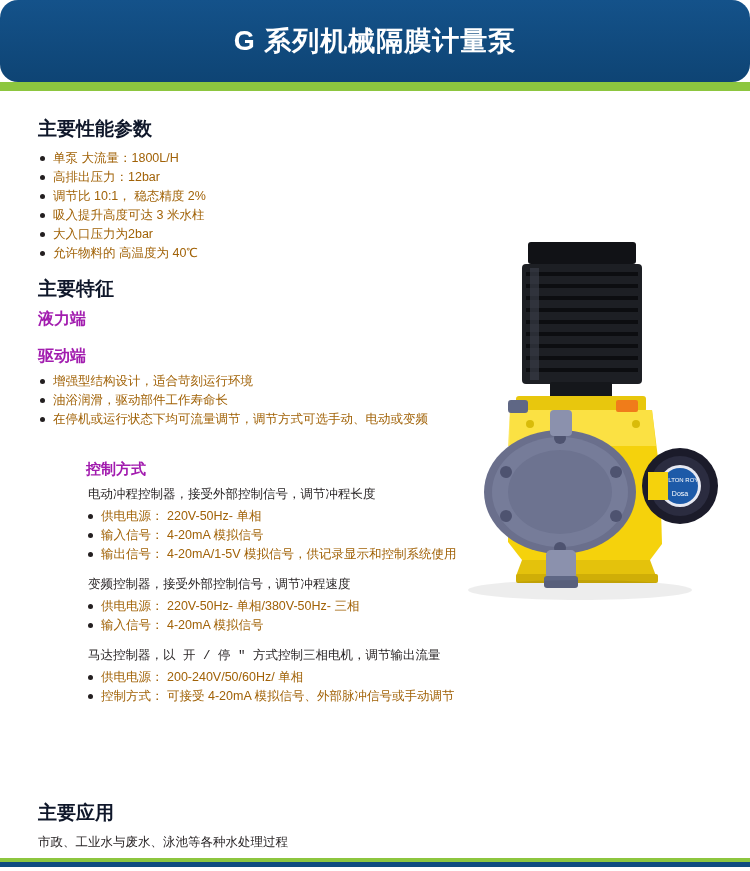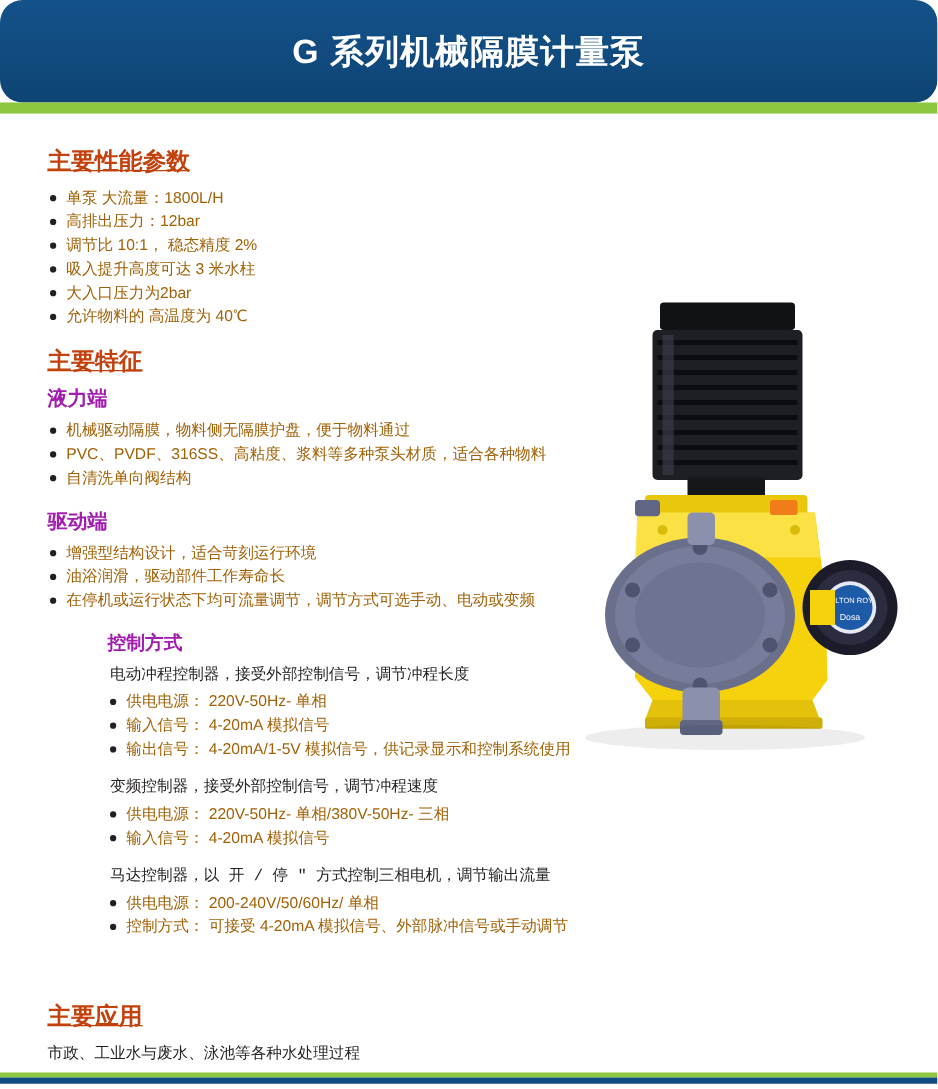--- a/index.html
+++ b/index.html
@@ -48,25 +48,24 @@
     position: relative;
     padding: 0;
   }
   .left-col {
     position: absolute;
     top: 22px;
     left: 38px;
     width: 470px;
   }
   h2.section {
-    color: #c2410c;
+    color: #0f172a;
     font-size: 19px;
     font-weight: bold;
     margin: 0 0 7px 0;
-    text-decoration: underline;
   }
   h3.sub {
     color: #a21caf;
     font-size: 16px;
     font-weight: bold;
     margin: 0 0 5px 0;
   }
   ul.bullets {
     list-style: none;
     margin: 0 0 0 0;
@@ -89,21 +88,21 @@
     height: 5px;
     border-radius: 50%;
     background: #231f20;
   }
   .block { margin-bottom: 14px; }
   .block-tight { margin-bottom: 9px; }
 
   
   .control-wrap {
     margin-left: 48px;
-    margin-top: 16px;
+    margin-top: 32px;
   }
   .control-wrap h3.sub { font-size: 15px; margin-bottom: 7px;}
   .control-intro {
     font-size: 12.5px;
     line-height: 18px;
     margin: 0 0 3px 0;
     padding-left: 2px;
     font-family: Liberation Mono, monospace;
   }
   .group { margin-bottom: 13px; }
@@ -168,25 +167,20 @@
         <li>吸入提升高度可达 3 米水柱</li>
         <li>大入口压力为2bar</li>
         <li>允许物料的  高温度为 40℃</li>
       </ul>
     </div>
 
     <div class="block-tight">
       <h2 class="section">主要特征</h2>
 
       <h3 class="sub">液力端</h3>
-      <ul class="bullets">
-        <li>机械驱动隔膜，物料侧无隔膜护盘，便于物料通过</li>
-        <li>PVC、PVDF、316SS、高粘度、浆料等多种泵头材质，适合各种物料</li>
-        <li>自清洗单向阀结构</li>
-      </ul>
     </div>
 
     <div class="block-tight" style="margin-top:16px;">
       <h3 class="sub">驱动端</h3>
       <ul class="bullets">
         <li>增强型结构设计，适合苛刻运行环境</li>
         <li>油浴润滑，驱动部件工作寿命长</li>
         <li>在停机或运行状态下均可流量调节，调节方式可选手动、电动或变频</li>
       </ul>
     </div>

